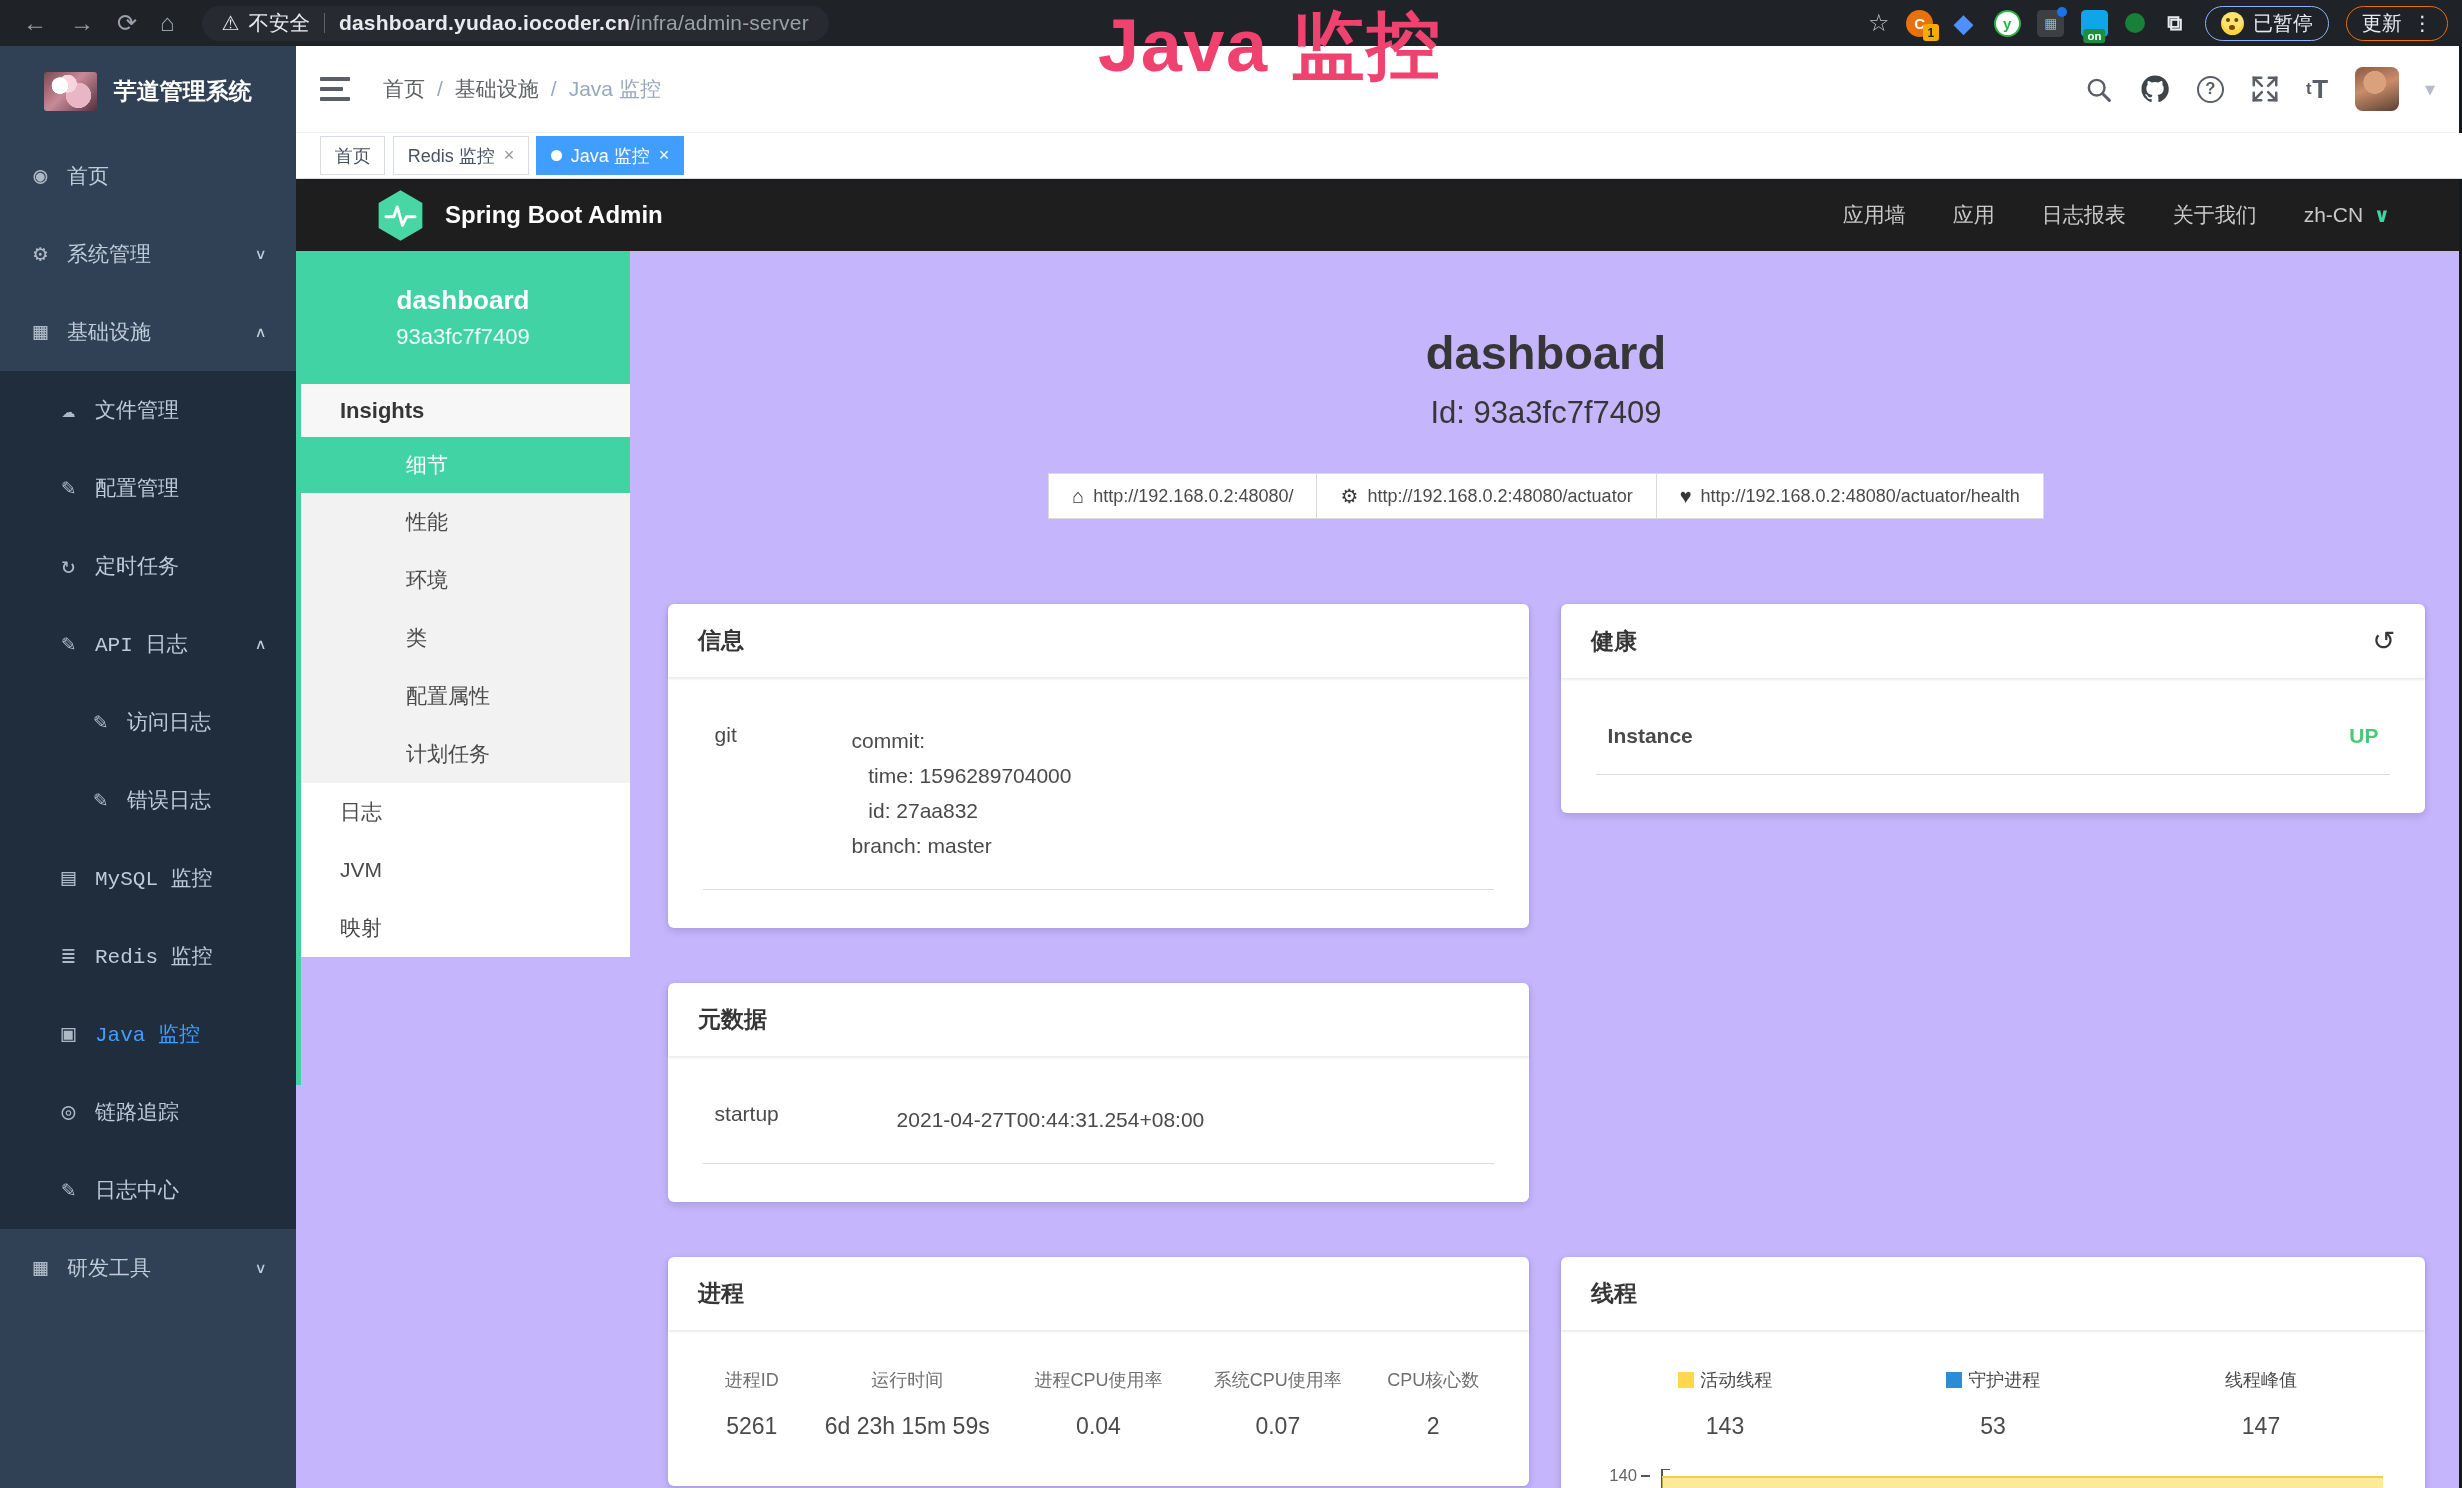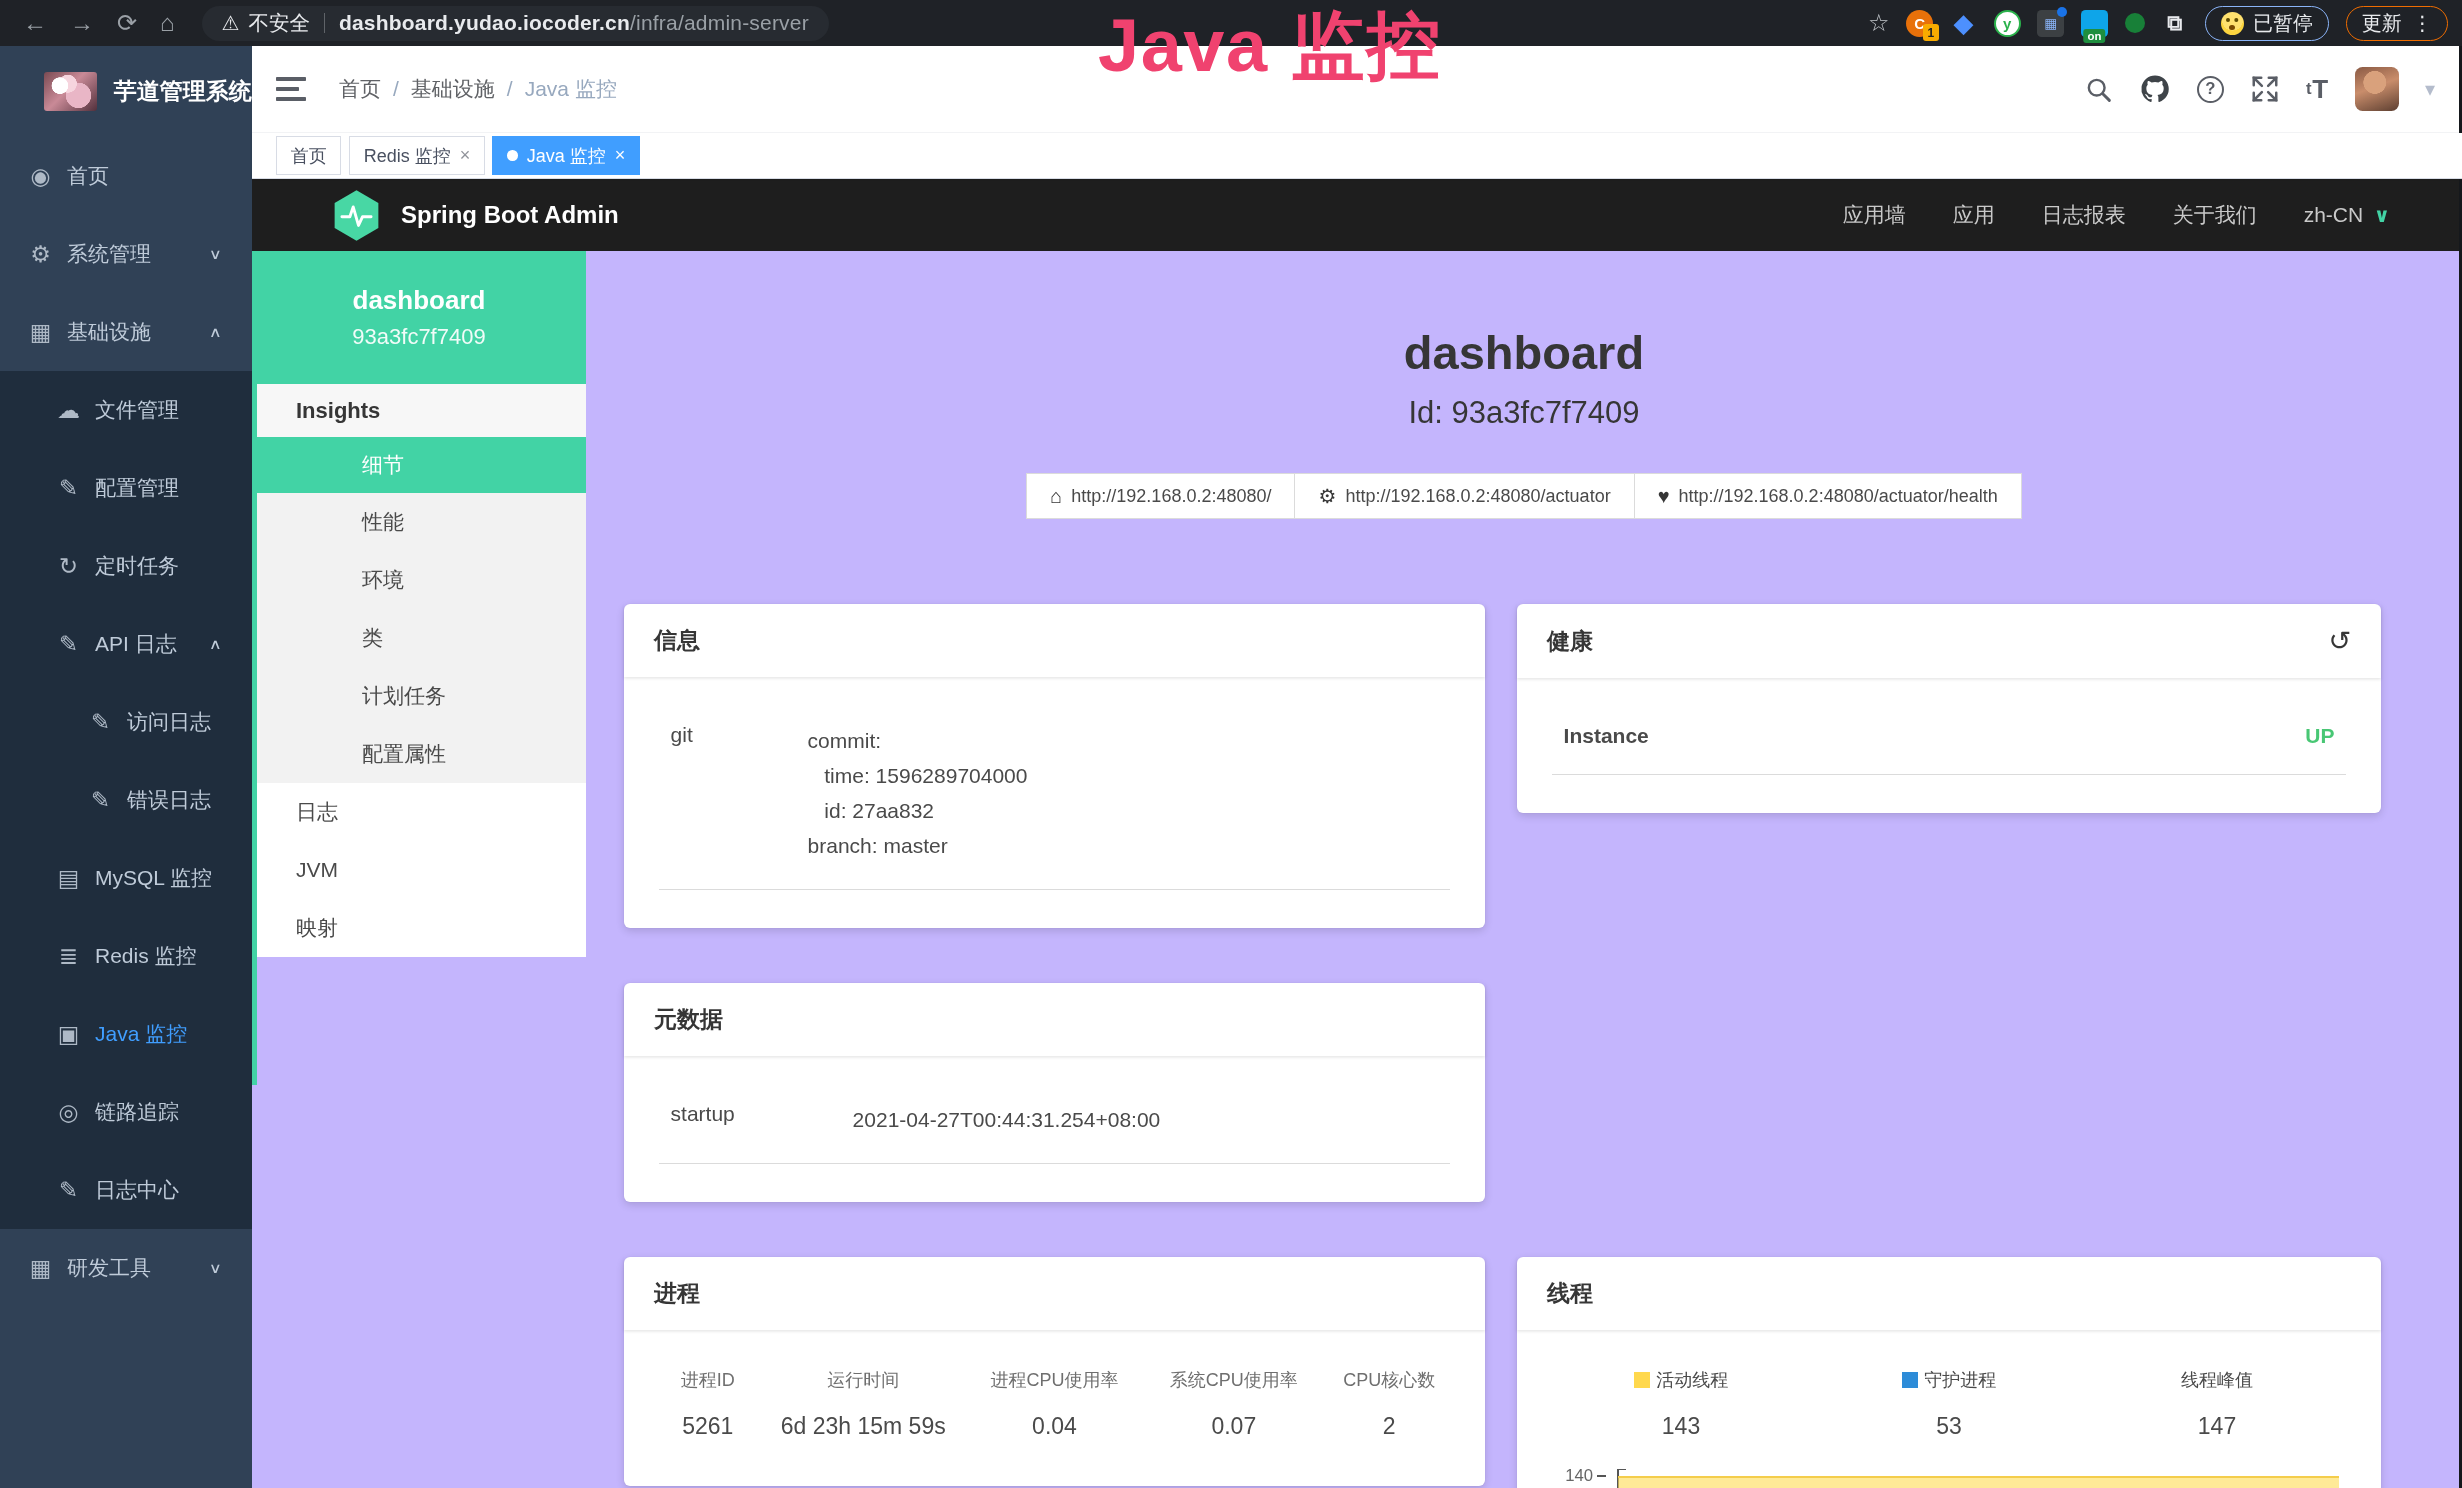--- a/index.html
+++ b/index.html
@@ -48,21 +48,21 @@
   .pill.update .dots{margin-left:10.6px;color:#e8eaed;font-size:20px;letter-spacing:0;}
 
   
   .annotation{position:absolute;left:1098px;top:4.6px;z-index:50;font-size:74px;font-weight:600;
        color:#f0426f;letter-spacing:1.5px;line-height:1.1;white-space:nowrap;}
 
   
   .main-row{position:absolute;left:0;top:46px;right:0;bottom:0;display:flex;}
 
   
-  .app-sidebar{width:252px;background:#304156;flex:none;display:flex;flex-direction:column;overflow:hidden;}
+  .app-sidebar{width:296px;background:#304156;flex:none;display:flex;flex-direction:column;overflow:hidden;font-family:Liberation Mono, monospace;}
   .logo-row{height:91px;display:flex;align-items:center;padding-left:44px;flex:none;}
   .logo-img{width:53px;height:39px;border-radius:3px;flex:none;
       background:
         radial-gradient(circle at 30% 35%, #fff 0 18%, transparent 19%),
         radial-gradient(circle at 45% 30%, #f6d5de 0 22%, transparent 23%),
         radial-gradient(circle at 65% 60%, #e9b6c6 0 30%, transparent 31%),
         linear-gradient(135deg,#7a4a52,#c98a97 45%,#52303c);}
   .logo-title{margin-left:16.7px;color:#fff;font-size:23px;font-weight:bold;white-space:nowrap;}
   .menu{flex:1;}
   .m-item{height:78px;display:flex;align-items:center;color:#bfcbd9;font-size:21px;position:relative;cursor:pointer;}
@@ -393,22 +393,22 @@
           <div class="inst-head">
             <div class="inst-name">dashboard</div>
             <div class="inst-id">93a3fc7f7409</div>
           </div>
           <div class="sb-group">
             <div class="sb-glabel">Insights</div>
             <div class="sb-item sel">细节</div>
             <div class="sb-item">性能</div>
             <div class="sb-item">环境</div>
             <div class="sb-item">类</div>
+            <div class="sb-item">配置属性</div>
             <div class="sb-item">计划任务</div>
-            <div class="sb-item">配置属性</div>
           </div>
           <div class="sb-item root">日志</div>
           <div class="sb-item root">JVM</div>
           <div class="sb-item root">映射</div>
         </aside>
 
         <main class="sba-content">
           <div class="big-title">dashboard</div>
           <div class="id-line">Id: 93a3fc7f7409</div>
 

